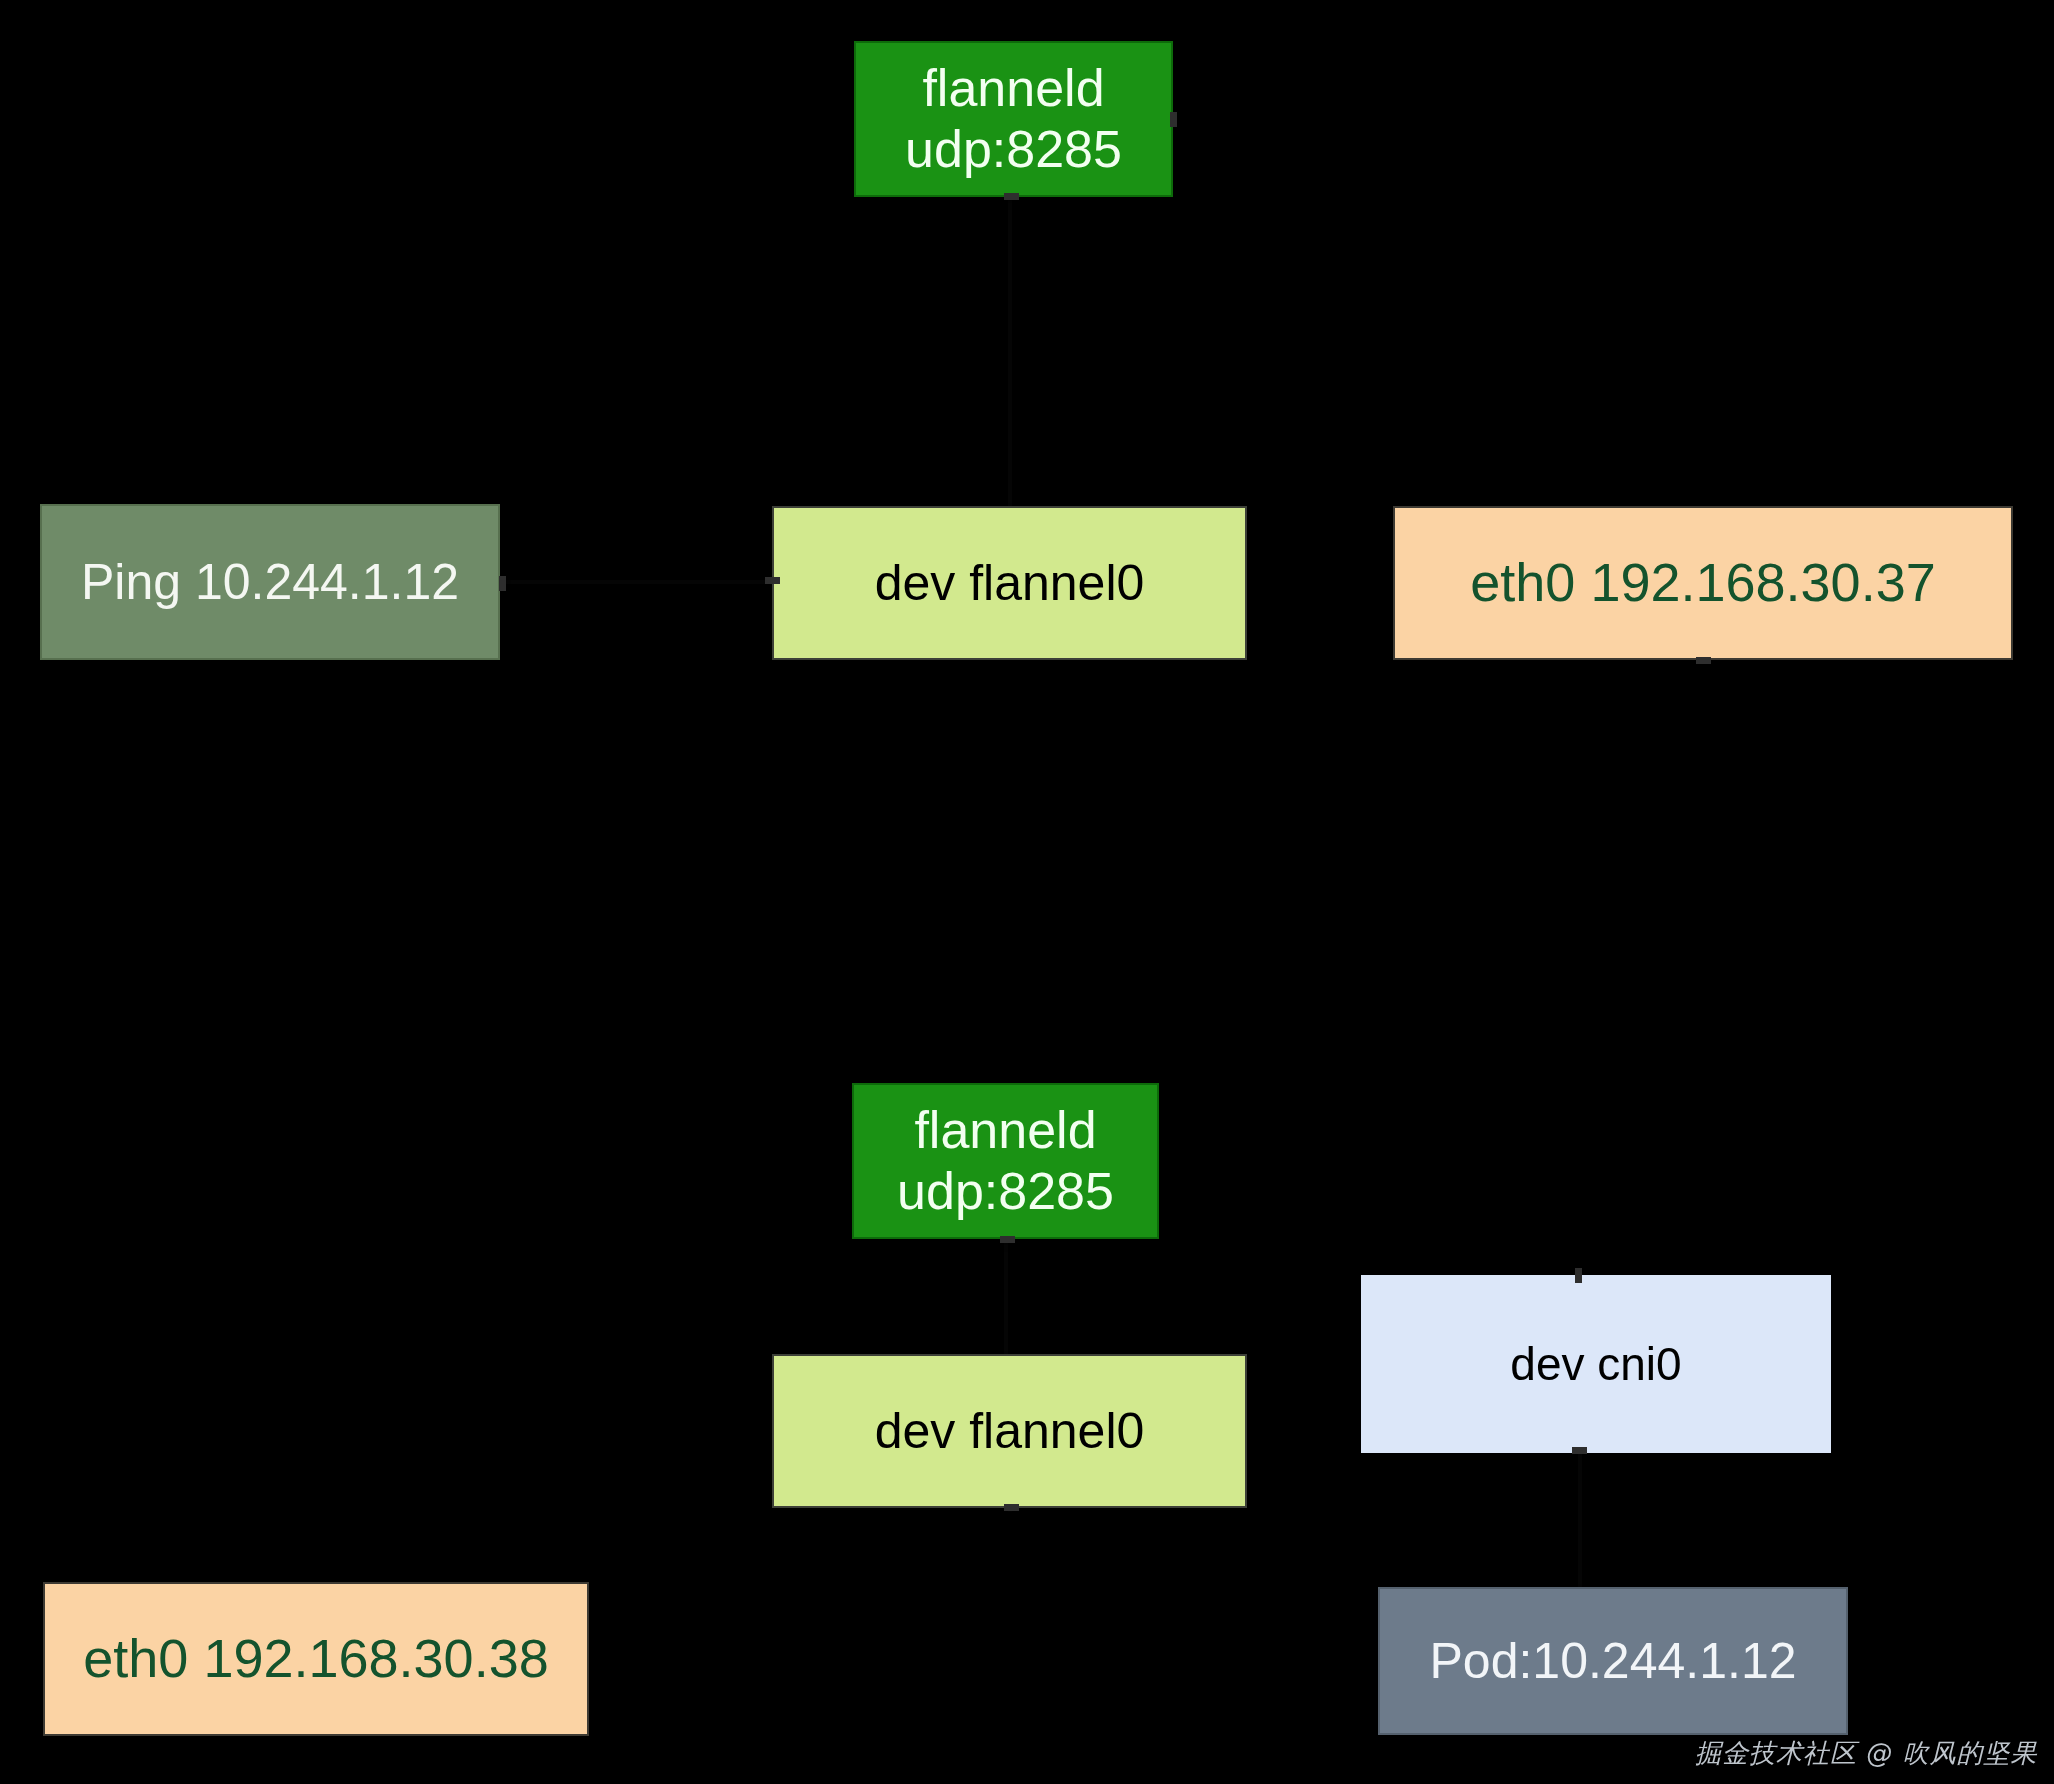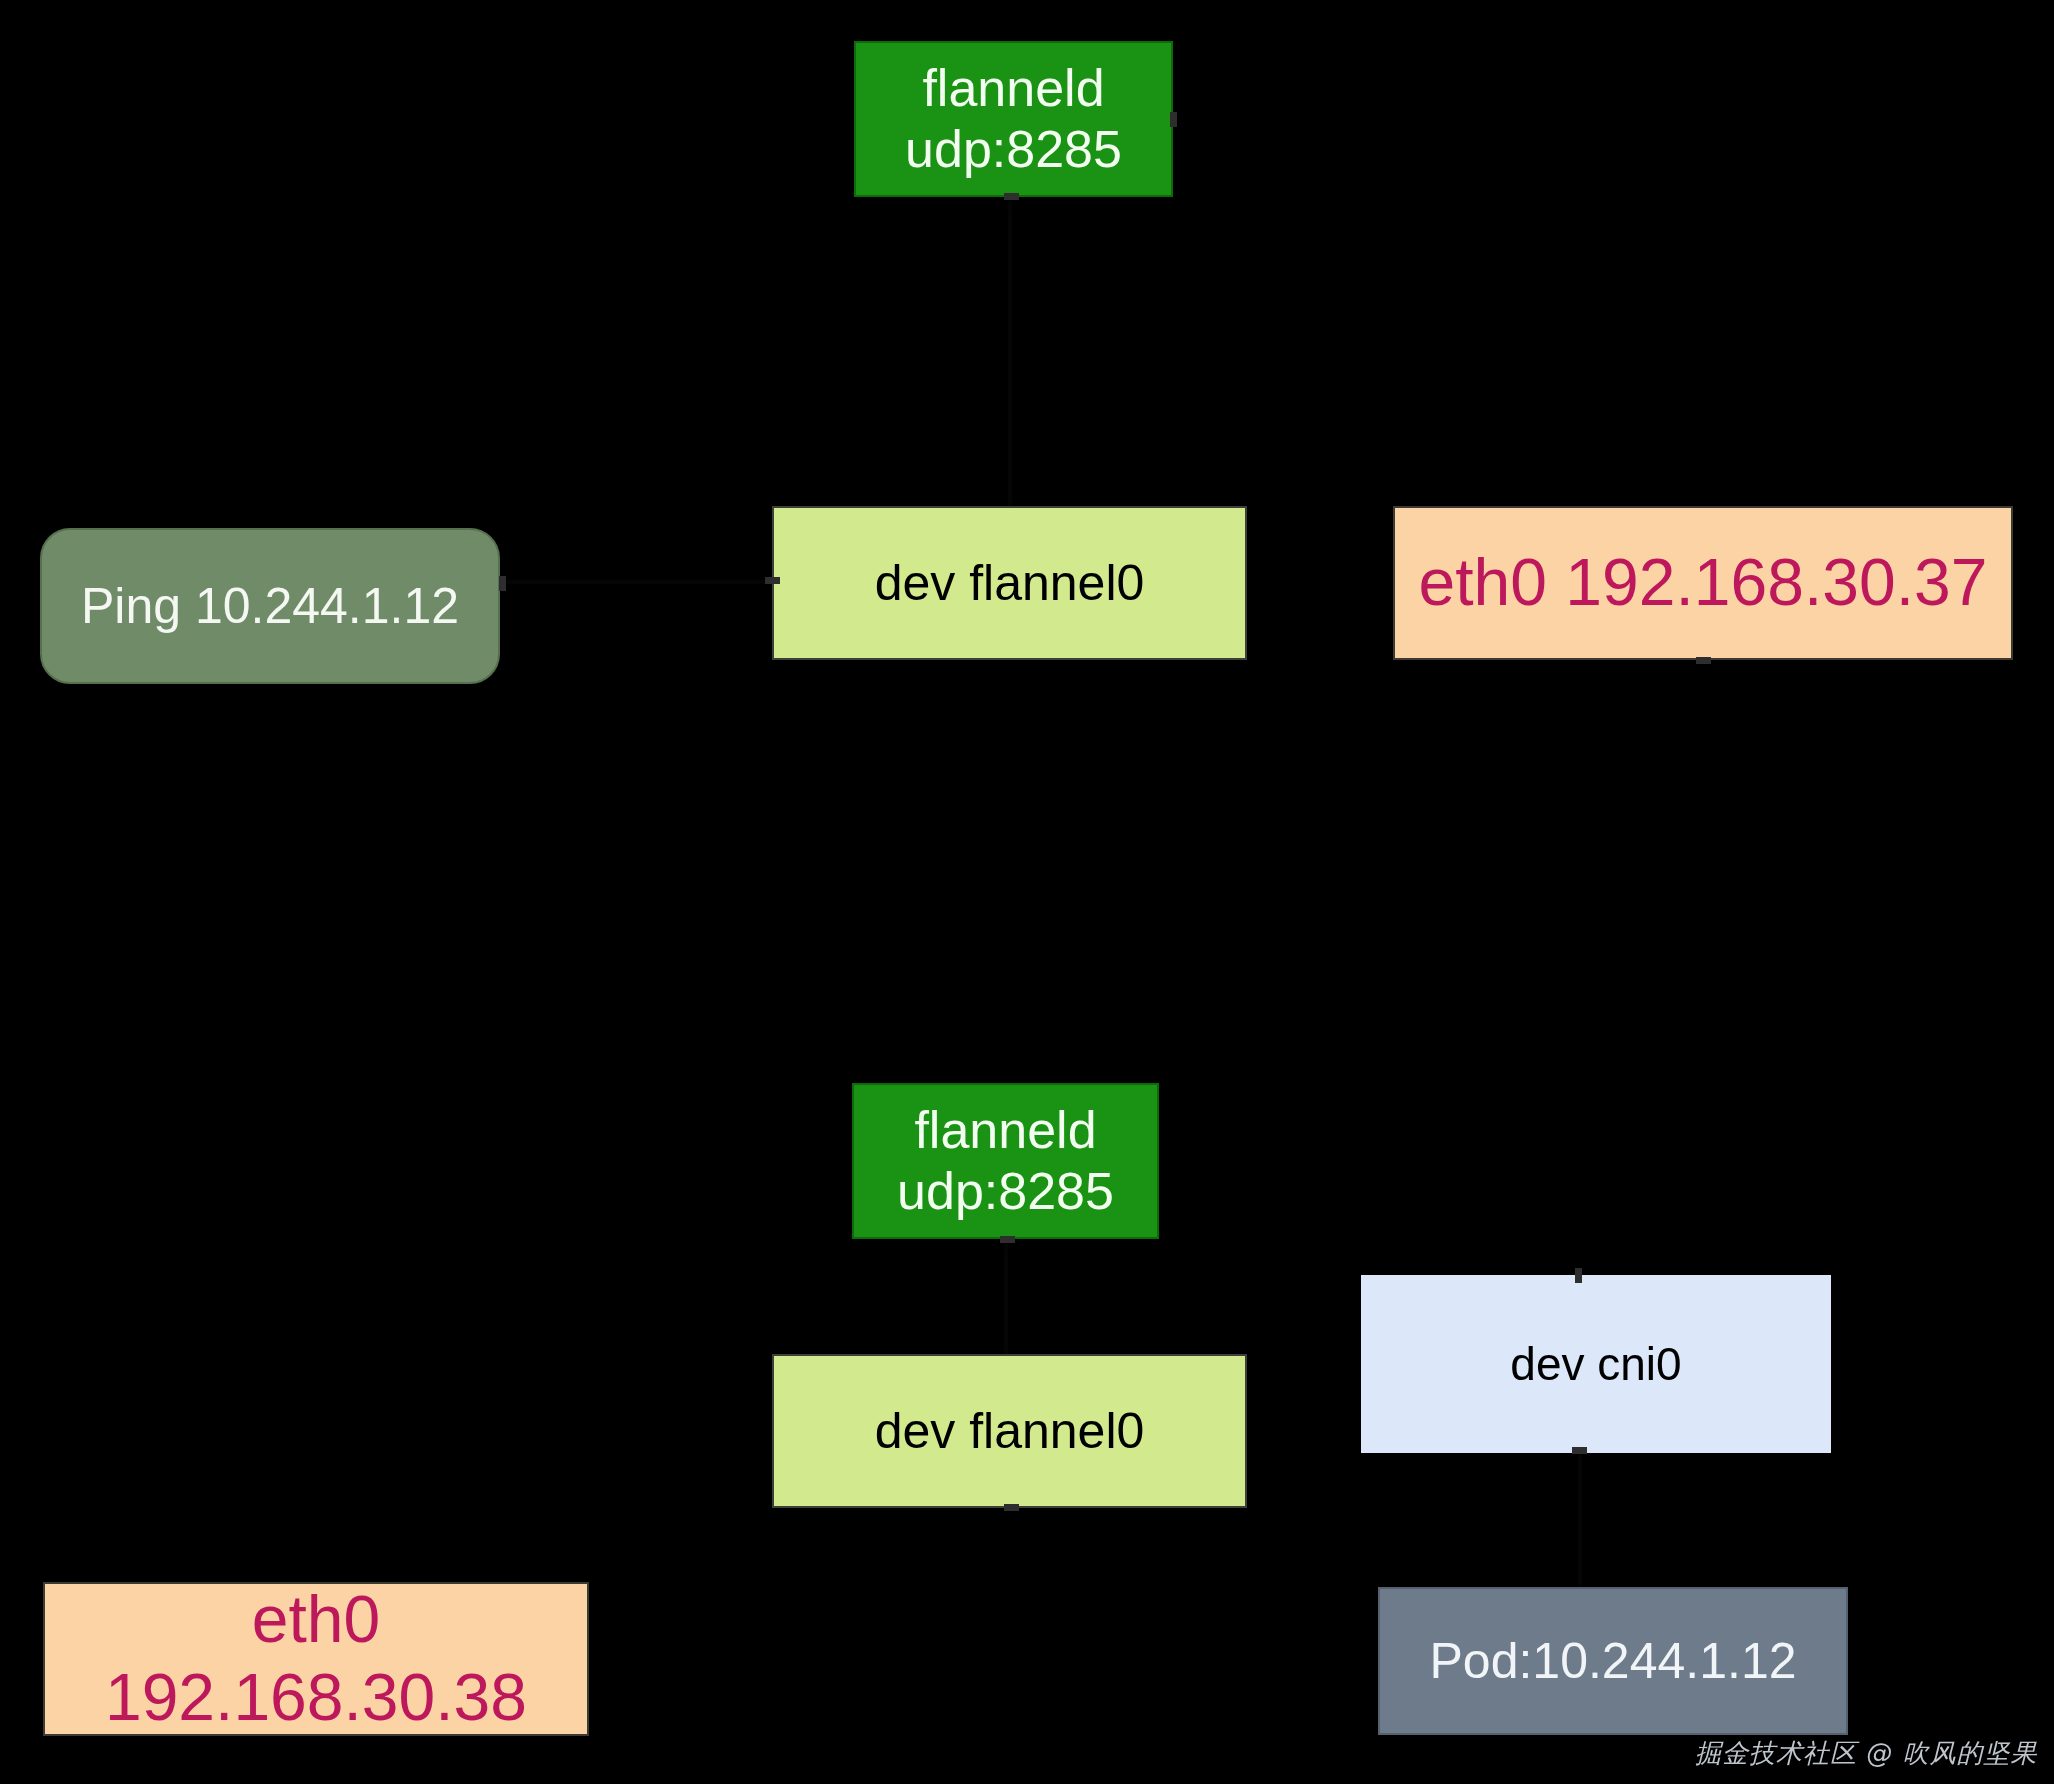--- a/index.html
+++ b/index.html
@@ -43,22 +43,22 @@
   .skin-flannel0 {
     background: #d2e98e;
     border: 2.9px solid #3d4038;
     color: #000000;
     font-size: 50px;
     box-shadow: 3.9px 4.8px 6.8px rgba(0,0,0,0.85);
   }
   .skin-eth0 {
     background: #fbd3a4;
     border: 2.9px solid #3d3a33;
-    color: #be185d;
-    font-size: 66px;
+    color: #14532d;
+    font-size: 54px;
     box-shadow: 3.9px 4.8px 6.8px rgba(0,0,0,0.85);
   }
   .skin-cni0 {
     background: #dce7f9;
     border: none;
     color: #000000;
     font-size: 46px;
   }
   .skin-pod {
     background: #6d7b8b;
@@ -103,21 +103,21 @@
   <div class="edge" style="left:1008px; top:197px; width:3.9px; height:309px;"></div>
   <div class="edge" style="left:1170px; top:118px; width:3.9px; height:3.9px;"></div>
   <div class="edge" style="left:1702px; top:660px; width:3.9px; height:3.9px;"></div>
   <div class="edge" style="left:1004px; top:1240px; width:3.9px; height:114px;"></div>
   <div class="edge" style="left:1008px; top:1508px; width:3.9px; height:3.9px;"></div>
   <div class="edge" style="left:1578px; top:1453px; width:3.9px; height:134px;"></div>
 
   <div class="node skin-flanneld" style="left:854px; top:41px; width:319px; height:156px;">flanneld
 udp:8285</div>
 
-  <div class="node skin-ping" style="left:40px; top:528px; width:460px; height:156px;border-radius:30px;">Ping 10.244.1.12</div>
+  <div class="node skin-ping" style="left:40px; top:504px; width:460px; height:156px;">Ping 10.244.1.12</div>
 
   <div class="node skin-flannel0" style="left:772px; top:506px; width:475px; height:154px;">dev flannel0</div>
 
   <div class="node skin-eth0" style="left:1393px; top:506px; width:620px; height:154px;">eth0 192.168.30.37</div>
 
   <div class="node skin-flanneld" style="left:852px; top:1083px; width:307px; height:156px;">flanneld
 udp:8285</div>
 
   <div class="node skin-cni0" style="left:1345px; top:1275px; width:470px; height:178px;margin-left:16px;">dev  cni0</div>
 

